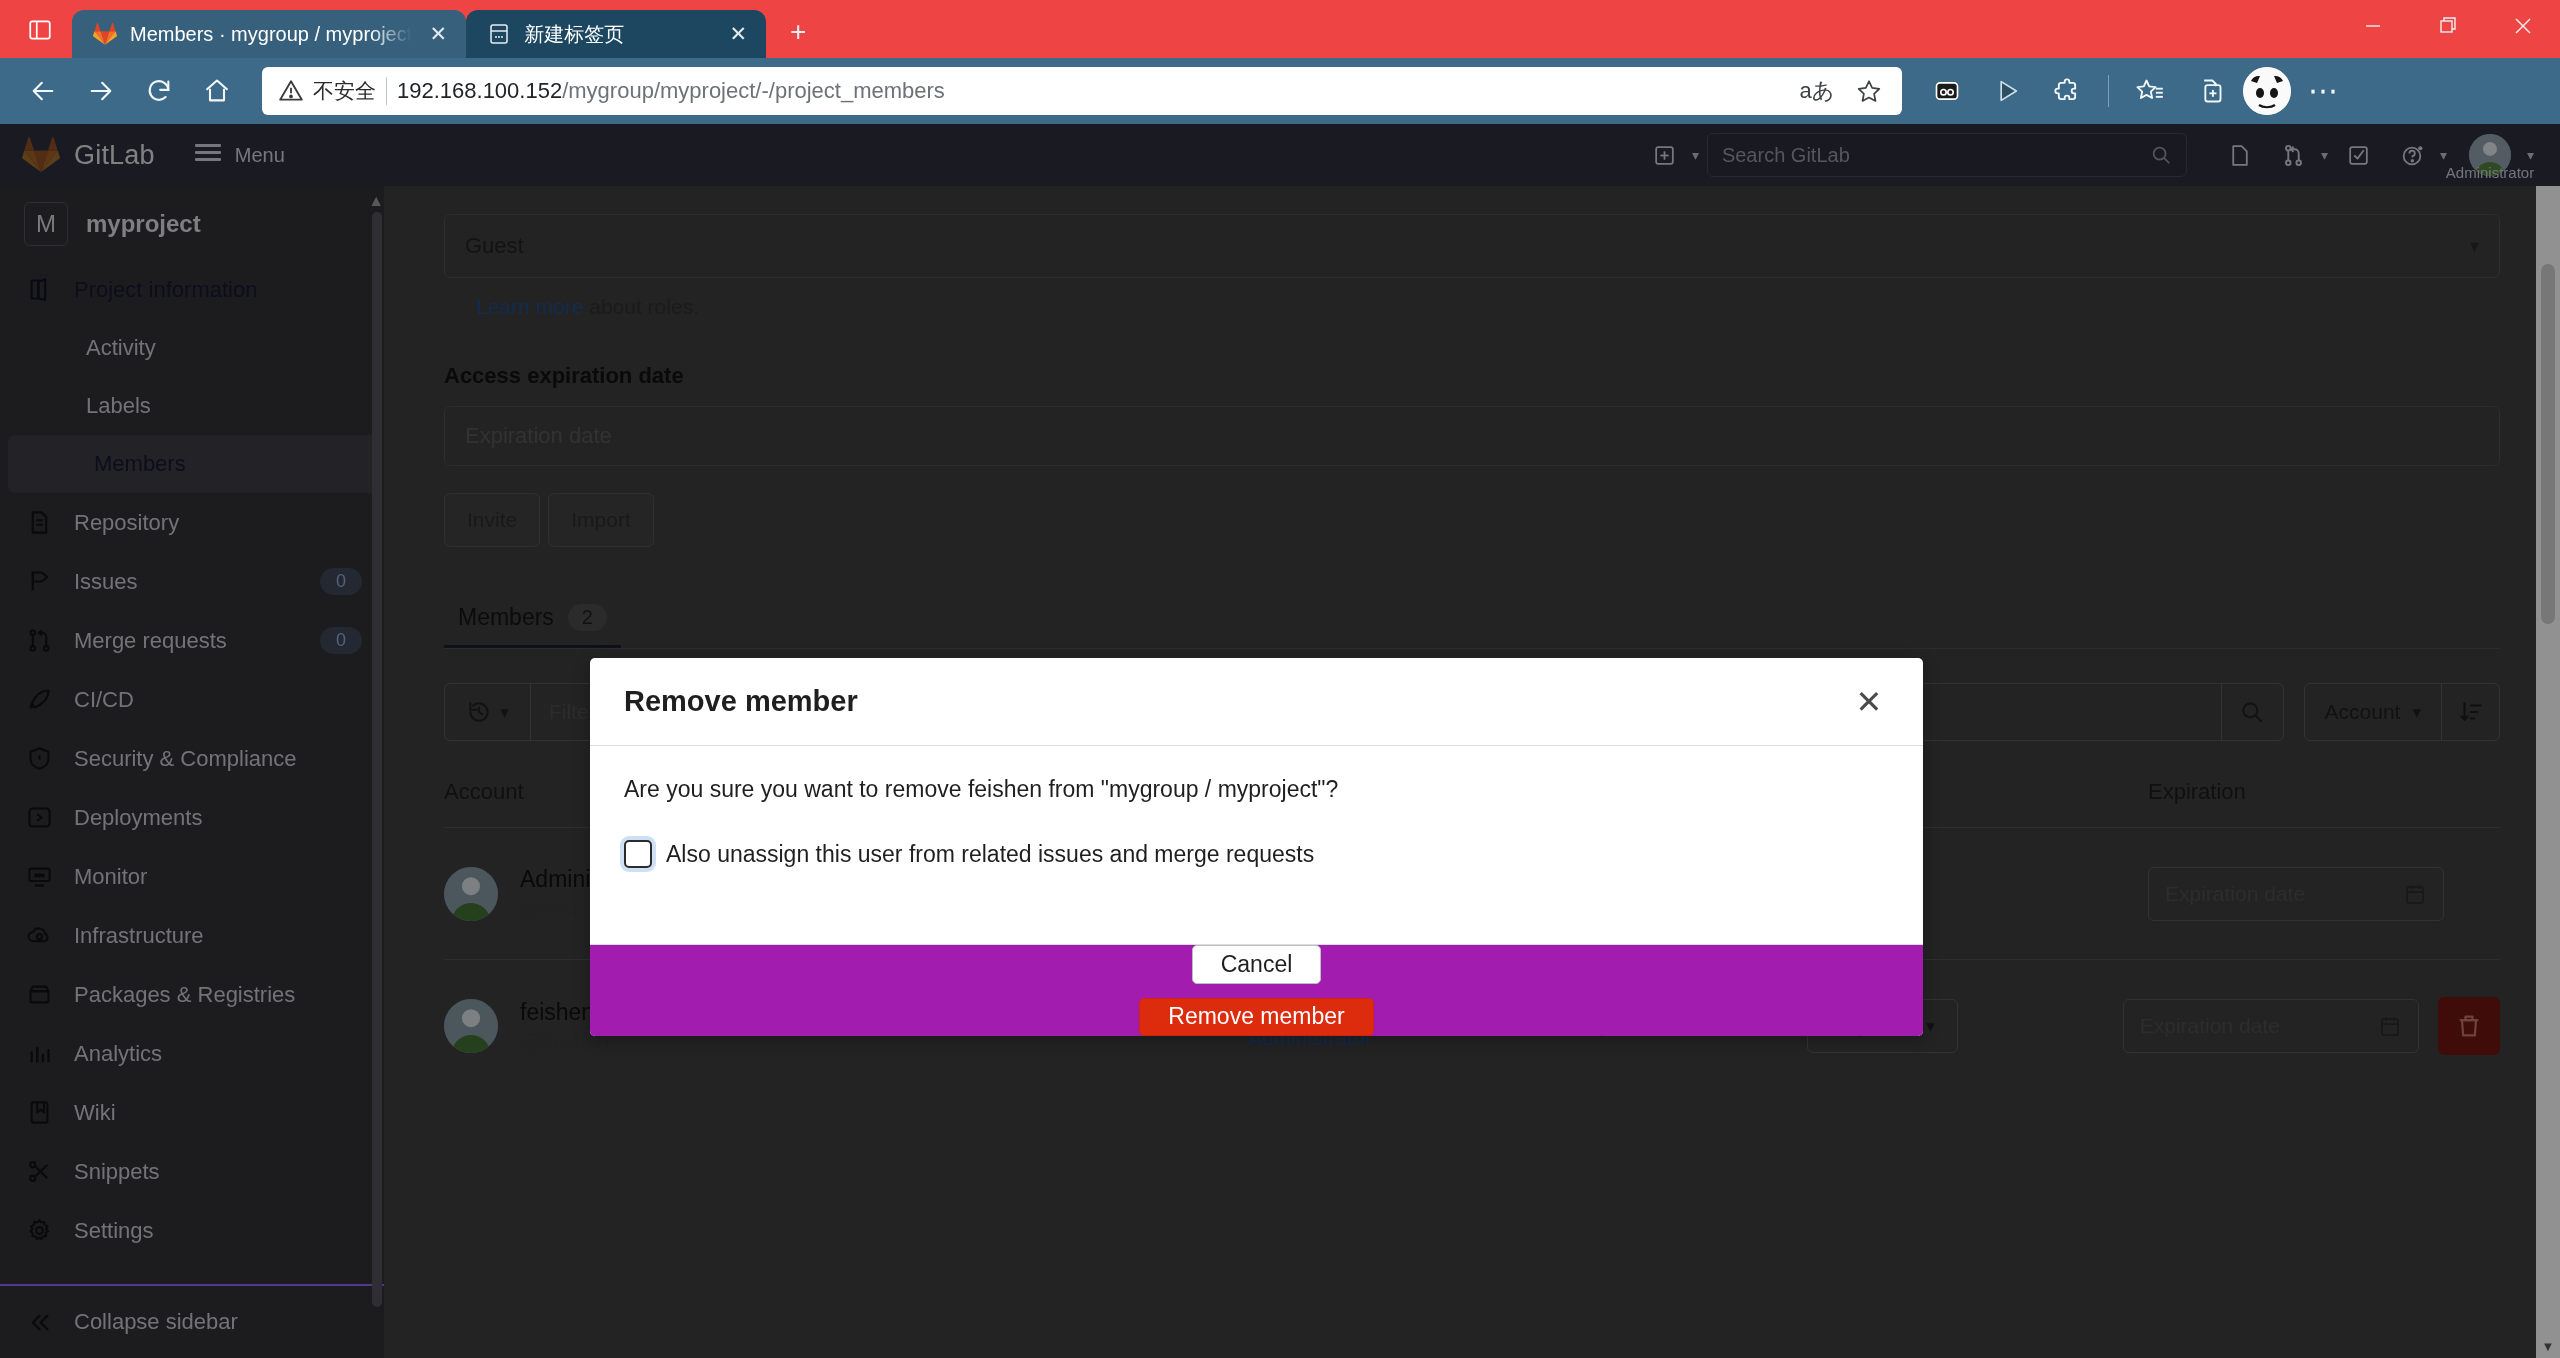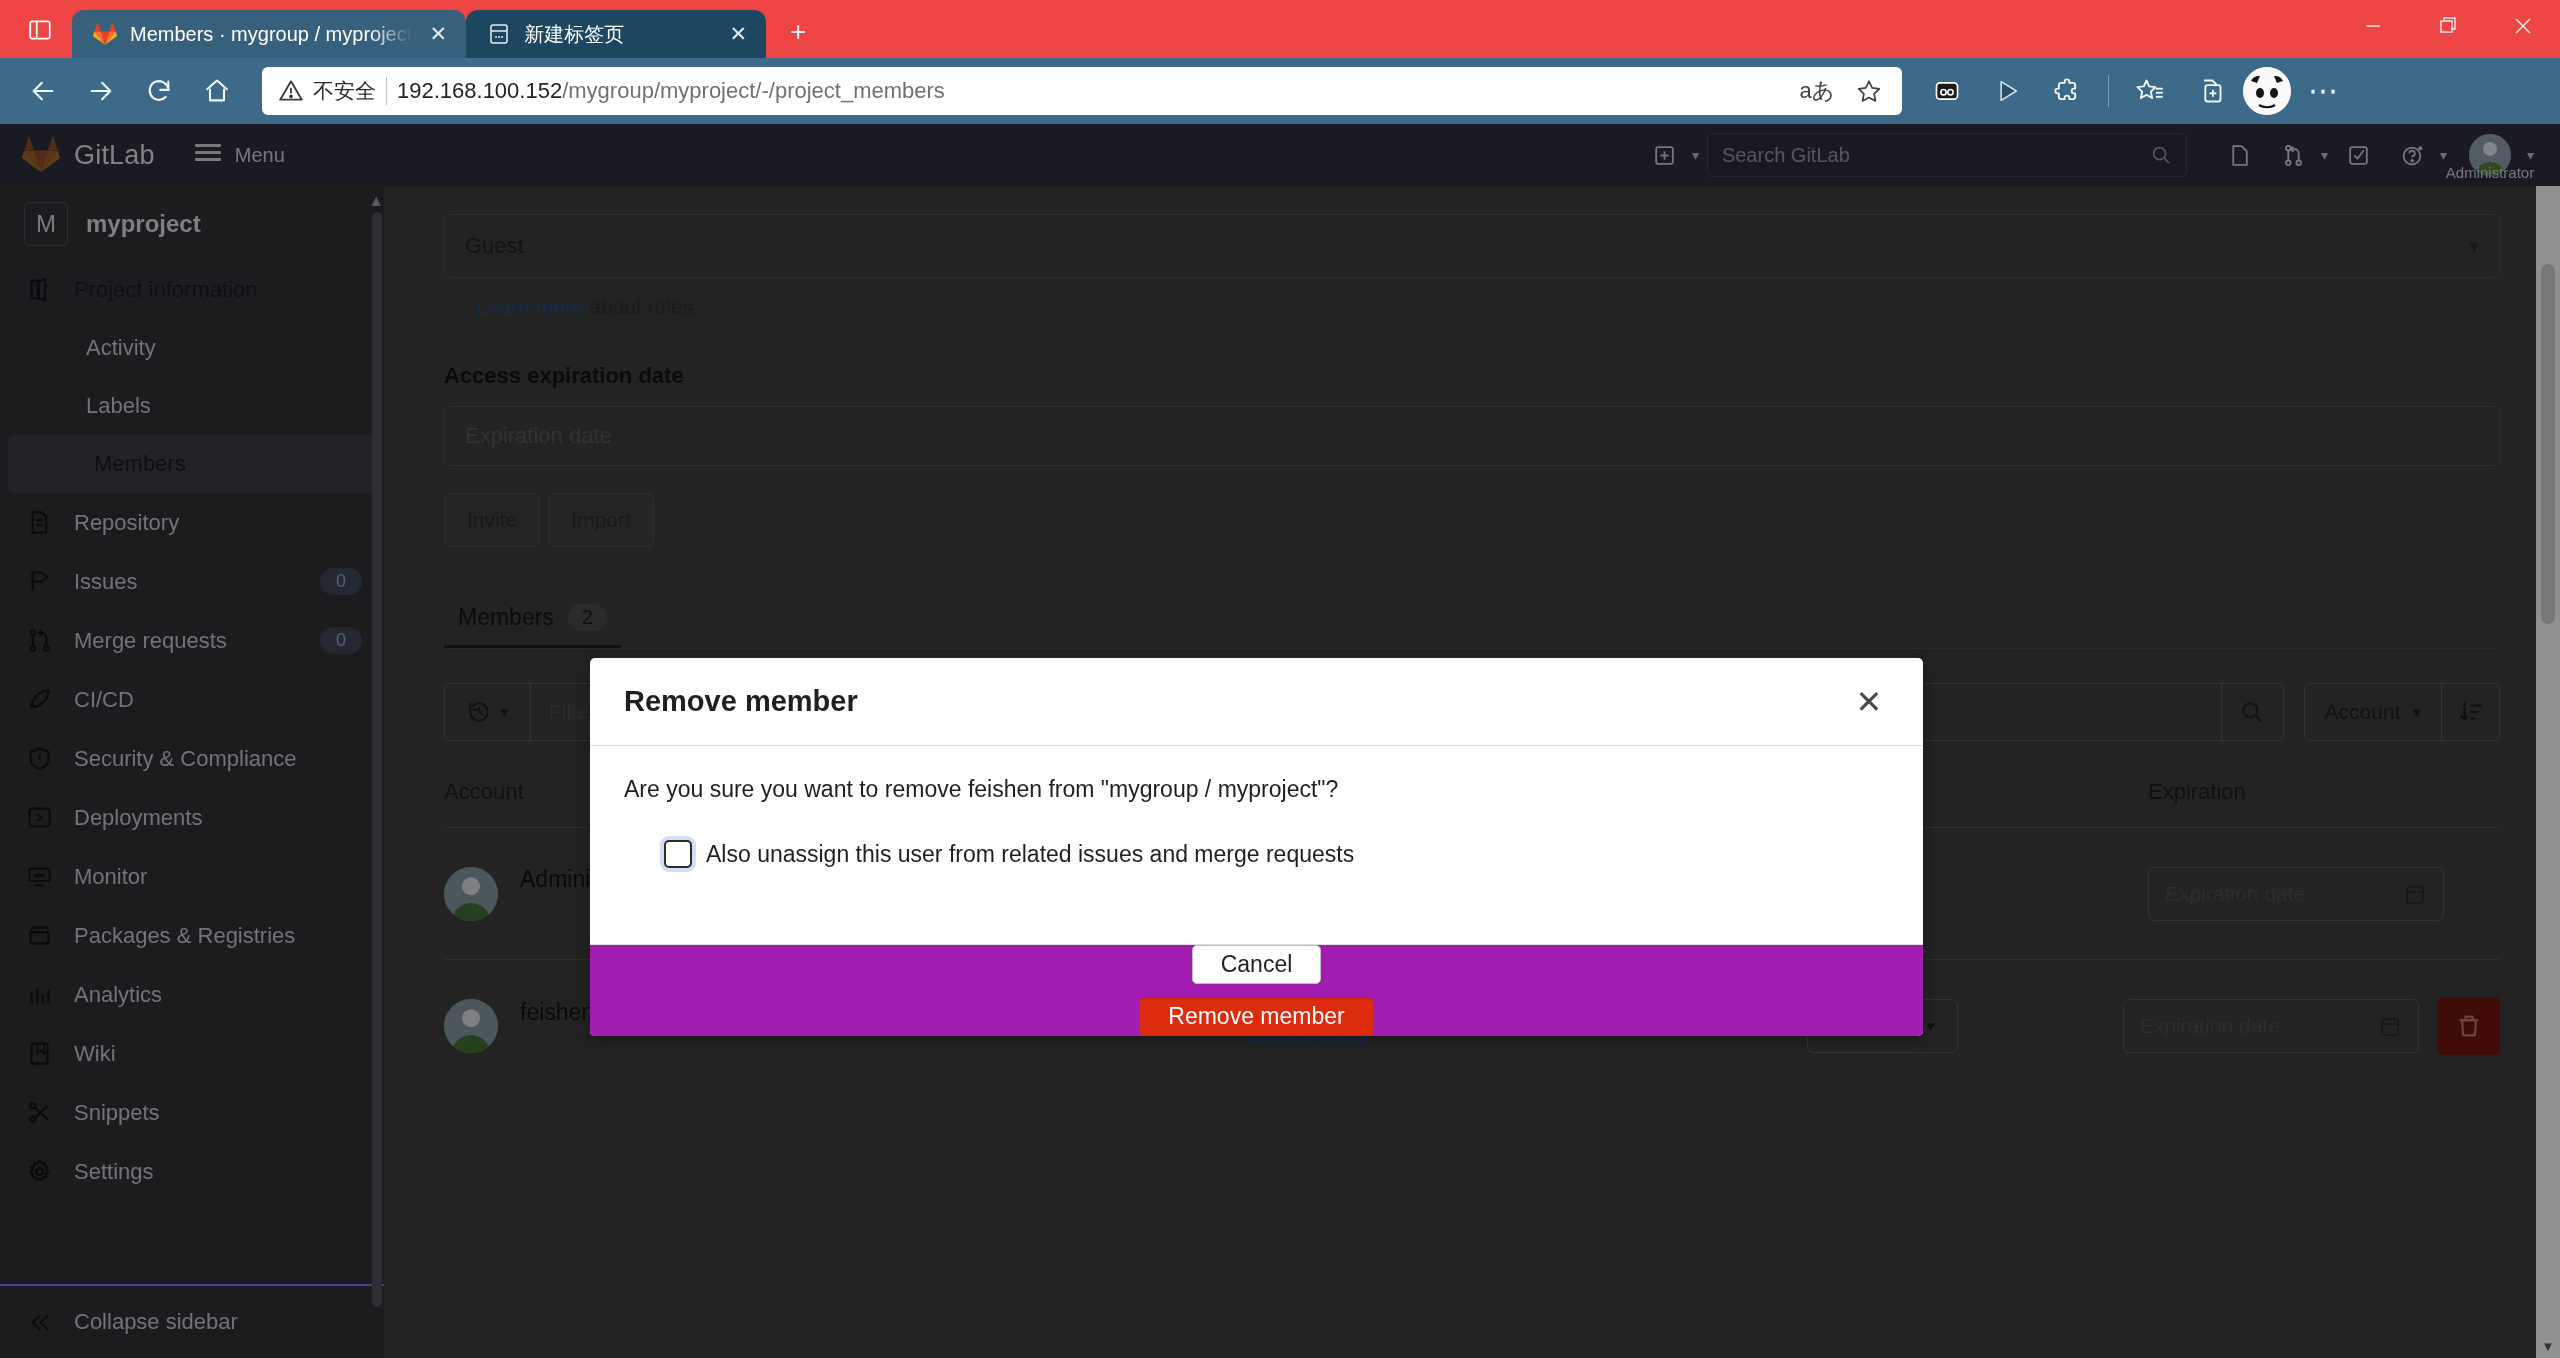--- a/index.html
+++ b/index.html
@@ -267,21 +267,21 @@
     overflow: hidden;
   }
   .modal-head {
     height: 88px; display: flex; align-items: center; padding: 0 34px;
     border-bottom: 1px solid #dcdcde;
   }
   .modal-title { font-size: 29px; font-weight: bold; color: #1f1f1f; flex: 1; }
   .modal-x { font-size: 32px; color: #4a4a4a; font-weight: 300; width: 40px; text-align: center; }
   .modal-body { flex: 1; padding: 30px 34px 0 34px; }
   .modal-q { font-size: 23px; color: #1f1f1f; }
-  .modal-check { margin-top: 37px; display: flex; align-items: center; gap: 14px; margin-left: 40px; }
+  .modal-check { margin-top: 37px; display: flex; align-items: center; gap: 14px; }
   .chk {
     width: 28px; height: 28px; border: 2px solid #2b2b2b; border-radius: 5px;
     background: #fff; box-shadow: 0 0 0 4px #cfe0f4; flex-shrink: 0;
   }
   .modal-chk-lbl { font-size: 23px; color: #1f1f1f; }
   .modal-foot {
     height: 92px; border-top: 1px solid #dcdcde; background: #a21caf;
     display: flex; align-items: center; justify-content: flex-end; gap: 14px;
     padding: 0 30px;
     flex-direction: column;
@@ -637,20 +637,29 @@
             <span class="ic">
                 <svg viewBox="0 0 24 24" fill="none" stroke="#111" stroke-width="1.9" stroke-linejoin="round">
                   <rect x="3" y="5" width="18" height="11" rx="1.5"></rect>
                   <line x1="8" y1="20" x2="16" y2="20"></line>
                   <circle cx="9" cy="11" r=".9" fill="#111"></circle>
                   <circle cx="12" cy="11" r=".9" fill="#111"></circle>
                   <circle cx="15" cy="11" r=".9" fill="#111"></circle>
                 </svg>
               </span>
             <span class="lbl">Monitor</span>
+          </div>
+          <div class="sb-item">
+            <span class="ic">
+                <svg viewBox="0 0 24 24" fill="none" stroke="#111" stroke-width="1.9" stroke-linejoin="round">
+                  <path d="M6 17a4 4 0 0 1 .4-8 5.5 5.5 0 0 1 10.5 1.5A3.5 3.5 0 0 1 17 17z"></path>
+                  <circle cx="12" cy="13" r="2.2"></circle>
+                </svg>
+              </span>
+            <span class="lbl">Infrastructure</span>
           </div>
           <div class="sb-item">
             <span class="ic">
                 <svg viewBox="0 0 24 24" fill="none" stroke="#111" stroke-width="1.9" stroke-linejoin="round">
                   <path d="M4 9l2-4h12l2 4z"></path>
                   <rect x="4" y="9" width="16" height="10" rx="1.5"></rect>
                 </svg>
               </span>
             <span class="lbl">Packages &amp; Registries</span>
           </div>

